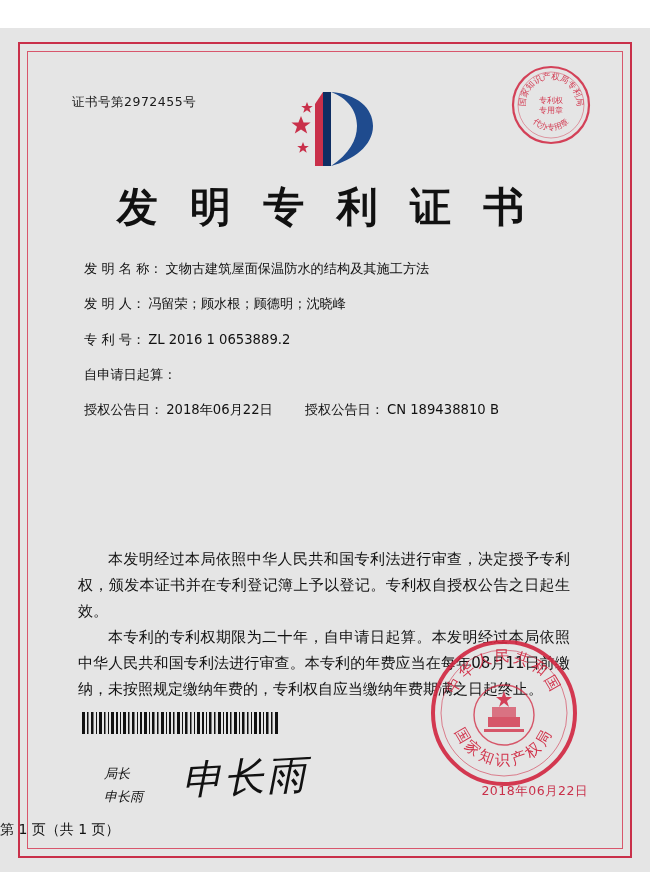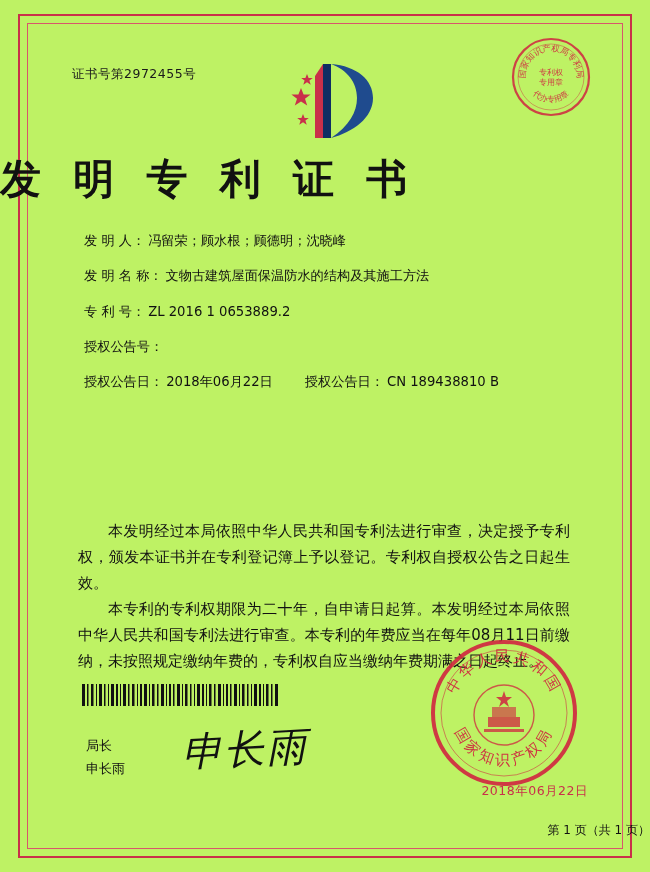--- a/index.html
+++ b/index.html
@@ -11,21 +11,22 @@
     width: 650px;
     height: 872px;
     font-family: "DejaVu Sans", "Liberation Sans", sans-serif;
     color: #1a1a1a;
     position: relative;
     overflow: hidden;
   }
   .page {
     position: absolute;
     inset: 0;
-    background: #bef264;
+    background: #e5e5e5;
+    margin-top: 28px;
   }
   
   .border-outer {
     position: absolute;
     left: 18px; top: 14px; right: 18px; bottom: 14px;
     border: 2px solid #c9304a;
     box-sizing: border-box;
   }
   .border-inner {
     position: absolute;
@@ -70,20 +71,21 @@
     top: 36px;
     width: 82px;
     height: 82px;
   }
 
   .title {
     position: absolute;
     top: 152px;
     left: 0;
     width: 100%;
+    text-align: center;
     font-size: 41px;
     letter-spacing: 9px;
     color: #111;
     font-family: "DejaVu Serif", "Liberation Serif", serif;
     font-weight: bold;
   }
 
   .fields {
     position: absolute;
     left: 84px;
@@ -128,25 +130,26 @@
   .barcode {
     position: absolute;
     left: 82px;
     top: 684px;
     width: 196px;
     height: 22px;
   }
 
   .signature-block {
     position: absolute;
-    left: 86px;
+    left: 104px;
     top: 735px;
     font-size: 13px;
     line-height: 1.75;
     color: #111;
+    font-style: italic;
   }
 
   .handwriting {
     position: absolute;
     left: 182px;
     top: 722px;
     font-size: 40px;
     font-family: "DejaVu Serif", "Liberation Serif", serif;
     font-style: italic;
     color: #111;
@@ -169,22 +172,22 @@
     font-size: 12.5px;
     color: #c9304a;
     letter-spacing: 0.5px;
   }
 
   .page-footer {
     position: absolute;
     bottom: 33px;
     left: 0;
     width: 100%;
-    text-align: right;
-    font-size: 12px;
+    text-align: left;
+    font-size: 14px;
     color: #111;
   }
 </style>
 </head>
 <body>
 
 <div class="page">
 
   <div class="border-outer"></div>
   <div class="border-inner"></div>
@@ -220,33 +223,33 @@
       </text>
       <text x="41" y="39" text-anchor="middle" font-size="8" fill="#d0253f" opacity="0.9" font-family="DejaVu Sans, sans-serif">专利权</text>
       <text x="41" y="49" text-anchor="middle" font-size="8" fill="#d0253f" opacity="0.9" font-family="DejaVu Sans, sans-serif">专用章</text>
     </svg>
   </div>
 
   <div class="title">发 明 专 利 证 书</div>
 
   <div class="fields">
     <div class="field-row">
+      <span class="field-label">发 明 名 称：</span>
+      <span class="field-value">文物古建筑屋面保温防水的结构及其施工方法</span>
+    </div>
+    <div class="field-row">
       <span class="field-label">发 明 人：</span>
       <span class="field-value">冯留荣；顾水根；顾德明；沈晓峰</span>
-    </div>
-    <div class="field-row">
-      <span class="field-label">发 明 名 称：</span>
-      <span class="field-value">文物古建筑屋面保温防水的结构及其施工方法</span>
     </div>
     <div class="field-row">
       <span class="field-label">专 利 号：</span>
       <span class="field-value">ZL 2016 1 0653889.2</span>
     </div>
     <div class="field-row">
-      <span class="field-label">授权公告号：</span>
+      <span class="field-label">自申请日起算：</span>
     </div>
     <div class="field-row dual">
       <span class="field-label">授权公告日：</span>
       <span class="field-value">2018年06月22日</span>
       <span class="sep"></span>
       <span class="field-label">授权公告日：</span>
       <span class="field-value">CN 189438810 B</span>
     </div>
   </div>
 

